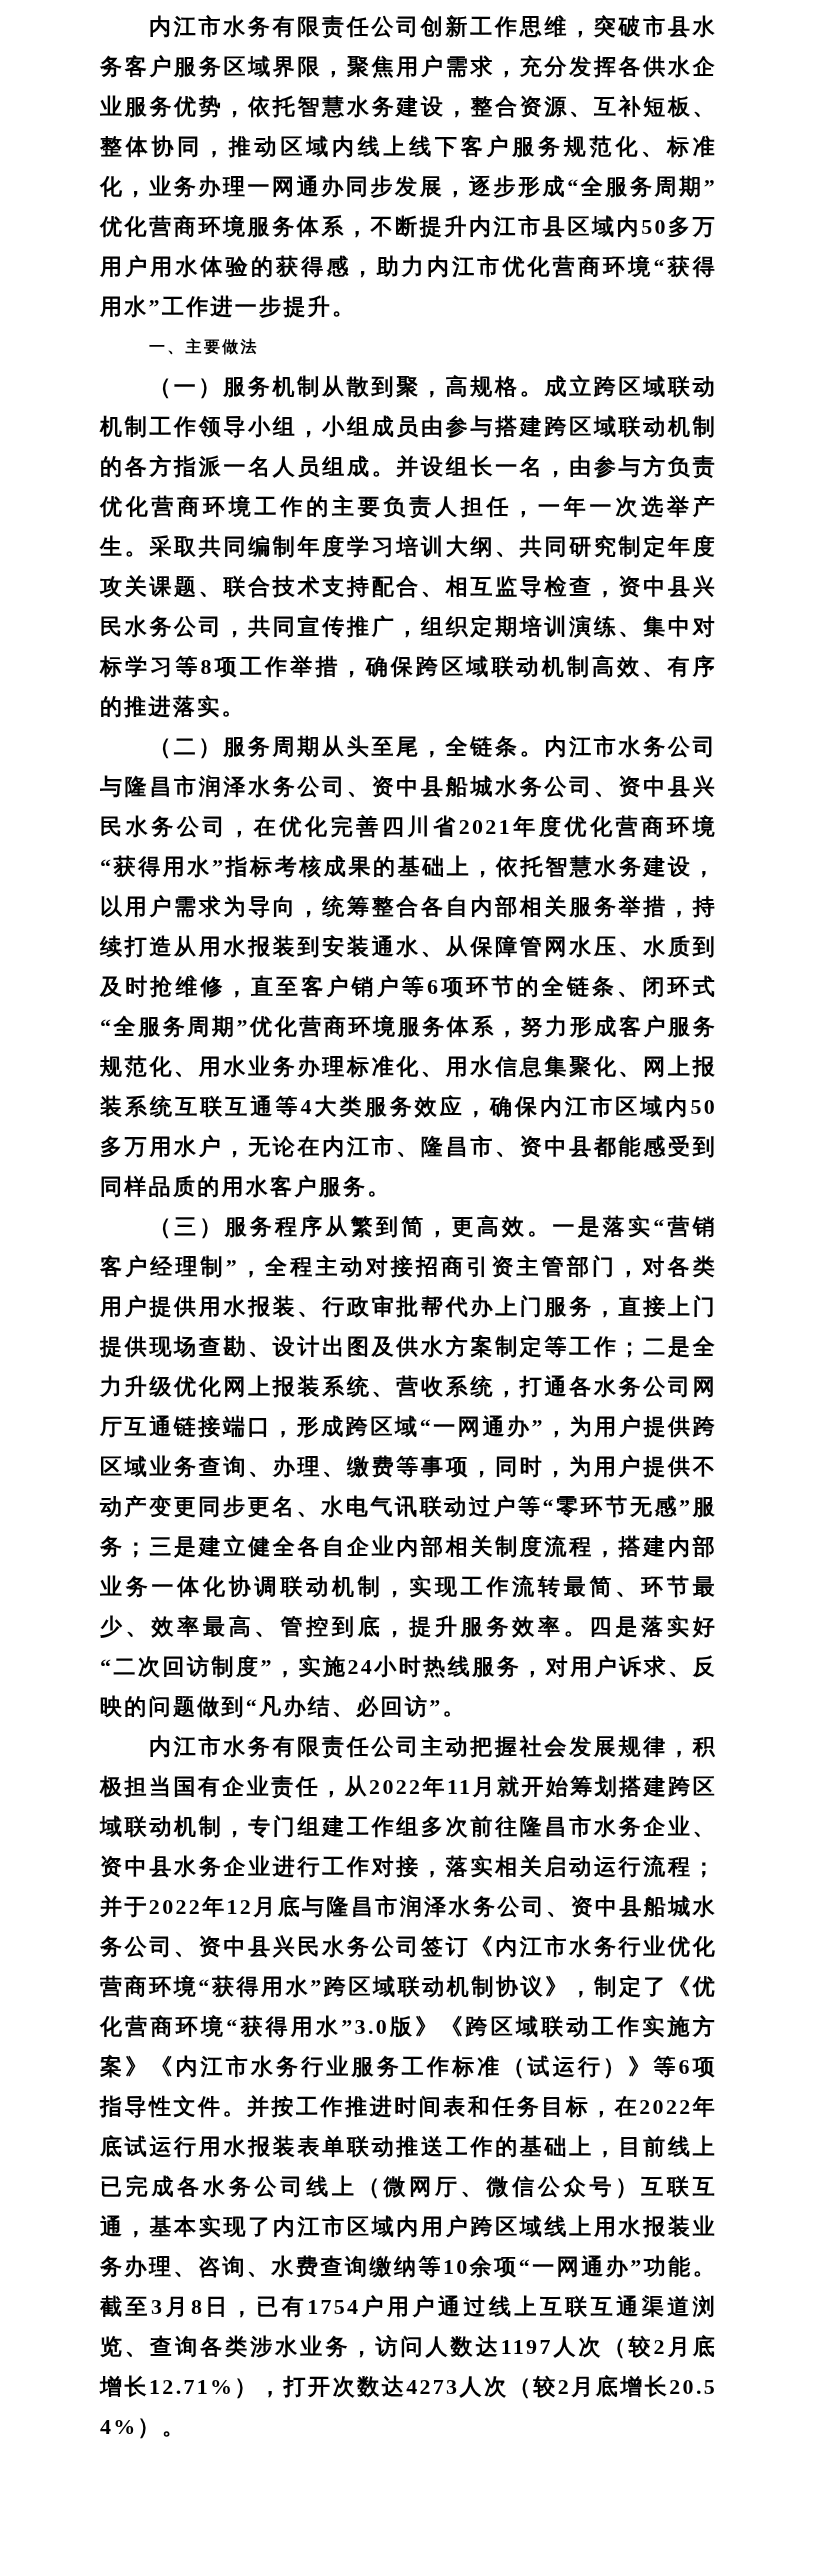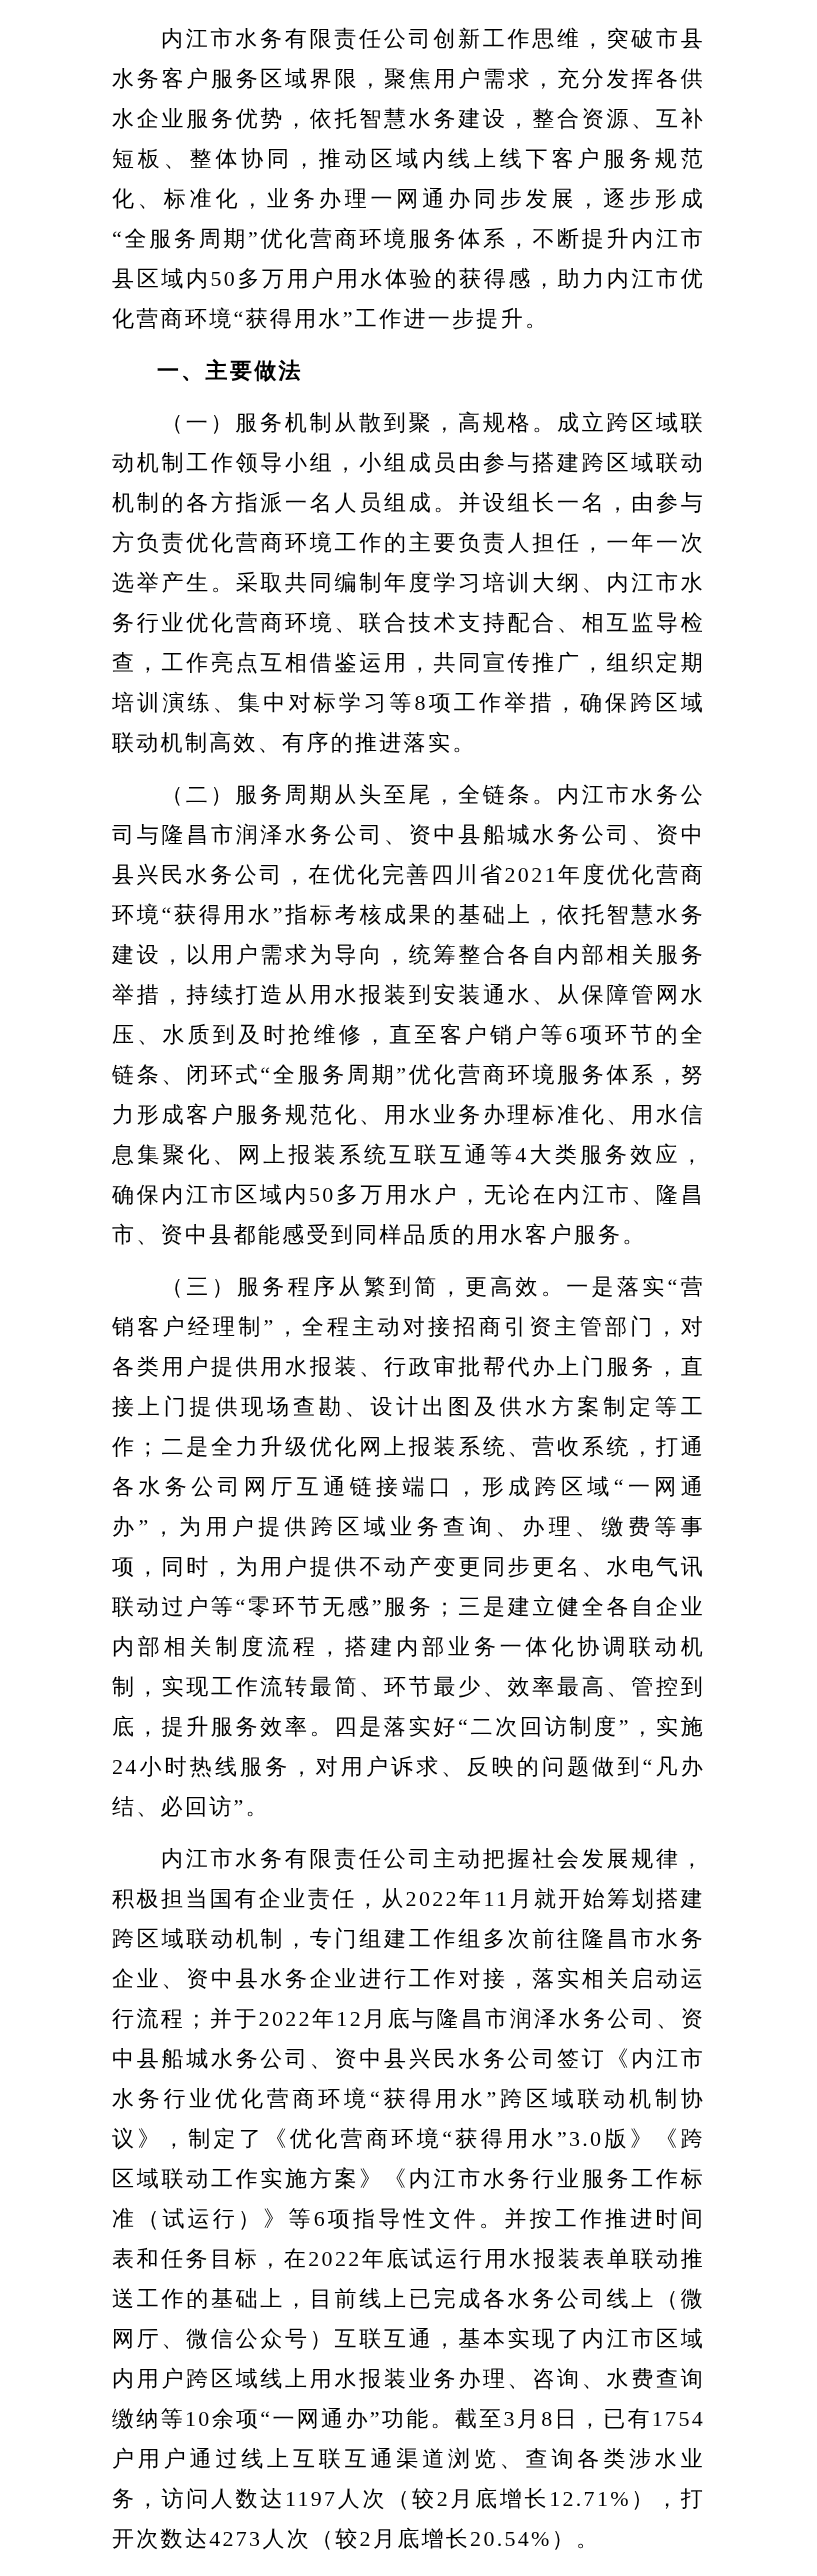--- a/index.html
+++ b/index.html
@@ -15,48 +15,49 @@
     background: #ffffff;
     box-sizing: border-box;
     padding: 7.2px 101px 0 100px;
     color: #000000;
     font-family: "Liberation Serif", "DejaVu Serif", serif;
     font-size: 22px;
     line-height: 40px;
     overflow: hidden;
   }
   .para {
-    margin: 12px;
+    margin: 0;
     text-indent: 49px;
     text-align: justify;
     text-align-last: left;
     text-justify: inter-character;
     letter-spacing: 2.3px;
     word-break: break-all;
+    font-weight: bold;
   }
   .heading {
-    margin: 8px;
-    font-size: 22px;
+    margin: 0;
+    font-size: 16px;
     line-height: 40px;
     text-indent: 49px;
     font-weight: bold;
     font-family: "Liberation Sans", "DejaVu Sans", sans-serif;
     letter-spacing: 2.3px;
   }
 </style>
 </head>
 <body>
 
 <div class="page">
 
   <p class="para">内江市水务有限责任公司创新工作思维，突破市县水务客户服务区域界限，聚焦用户需求，充分发挥各供水企业服务优势，依托智慧水务建设，整合资源、互补短板、整体协同，推动区域内线上线下客户服务规范化、标准化，业务办理一网通办同步发展，逐步形成“全服务周期”优化营商环境服务体系，不断提升内江市县区域内50多万用户用水体验的获得感，助力内江市优化营商环境“获得用水”工作进一步提升。</p>
 
   <h2 class="heading">一、主要做法</h2>
 
-  <p class="para">（一）服务机制从散到聚，高规格。成立跨区域联动机制工作领导小组，小组成员由参与搭建跨区域联动机制的各方指派一名人员组成。并设组长一名，由参与方负责优化营商环境工作的主要负责人担任，一年一次选举产生。采取共同编制年度学习培训大纲、内江市水务行业优化营商环境、联合技术支持配合、相互监导检查，工作亮点互相借鉴运用，共同宣传推广，组织定期培训演练、集中对标学习等8项工作举措，确保跨区域联动机制高效、有序的推进落实。</p>
+  <p class="para">（一）服务机制从散到聚，高规格。成立跨区域联动机制工作领导小组，小组成员由参与搭建跨区域联动机制的各方指派一名人员组成。并设组长一名，由参与方负责优化营商环境工作的主要负责人担任，一年一次选举产生。采取共同编制年度学习培训大纲、共同研究制定年度攻关课题、联合技术支持配合、相互监导检查，资中县兴民水务公司，共同宣传推广，组织定期培训演练、集中对标学习等8项工作举措，确保跨区域联动机制高效、有序的推进落实。</p>
 
   <p class="para">（二）服务周期从头至尾，全链条。内江市水务公司与隆昌市润泽水务公司、资中县船城水务公司、资中县兴民水务公司，在优化完善四川省2021年度优化营商环境“获得用水”指标考核成果的基础上，依托智慧水务建设，以用户需求为导向，统筹整合各自内部相关服务举措，持续打造从用水报装到安装通水、从保障管网水压、水质到及时抢维修，直至客户销户等6项环节的全链条、闭环式“全服务周期”优化营商环境服务体系，努力形成客户服务规范化、用水业务办理标准化、用水信息集聚化、网上报装系统互联互通等4大类服务效应，确保内江市区域内50多万用水户，无论在内江市、隆昌市、资中县都能感受到同样品质的用水客户服务。</p>
 
   <p class="para">（三）服务程序从繁到简，更高效。一是落实“营销客户经理制”，全程主动对接招商引资主管部门，对各类用户提供用水报装、行政审批帮代办上门服务，直接上门提供现场查勘、设计出图及供水方案制定等工作；二是全力升级优化网上报装系统、营收系统，打通各水务公司网厅互通链接端口，形成跨区域“一网通办”，为用户提供跨区域业务查询、办理、缴费等事项，同时，为用户提供不动产变更同步更名、水电气讯联动过户等“零环节无感”服务；三是建立健全各自企业内部相关制度流程，搭建内部业务一体化协调联动机制，实现工作流转最简、环节最少、效率最高、管控到底，提升服务效率。四是落实好“二次回访制度”，实施24小时热线服务，对用户诉求、反映的问题做到“凡办结、必回访”。</p>
 
 
   <p class="para">内江市水务有限责任公司主动把握社会发展规律，积极担当国有企业责任，从2022年11月就开始筹划搭建跨区域联动机制，专门组建工作组多次前往隆昌市水务企业、资中县水务企业进行工作对接，落实相关启动运行流程；并于2022年12月底与隆昌市润泽水务公司、资中县船城水务公司、资中县兴民水务公司签订《内江市水务行业优化营商环境“获得用水”跨区域联动机制协议》，制定了《优化营商环境“获得用水”3.0版》《跨区域联动工作实施方案》《内江市水务行业服务工作标准（试运行）》等6项指导性文件。并按工作推进时间表和任务目标，在2022年底试运行用水报装表单联动推送工作的基础上，目前线上已完成各水务公司线上（微网厅、微信公众号）互联互通，基本实现了内江市区域内用户跨区域线上用水报装业务办理、咨询、水费查询缴纳等10余项“一网通办”功能。截至3月8日，已有1754户用户通过线上互联互通渠道浏览、查询各类涉水业务，访问人数达1197人次（较2月底增长12.71%），打开次数达4273人次（较2月底增长20.54%）。</p>
 
 </div>
 

